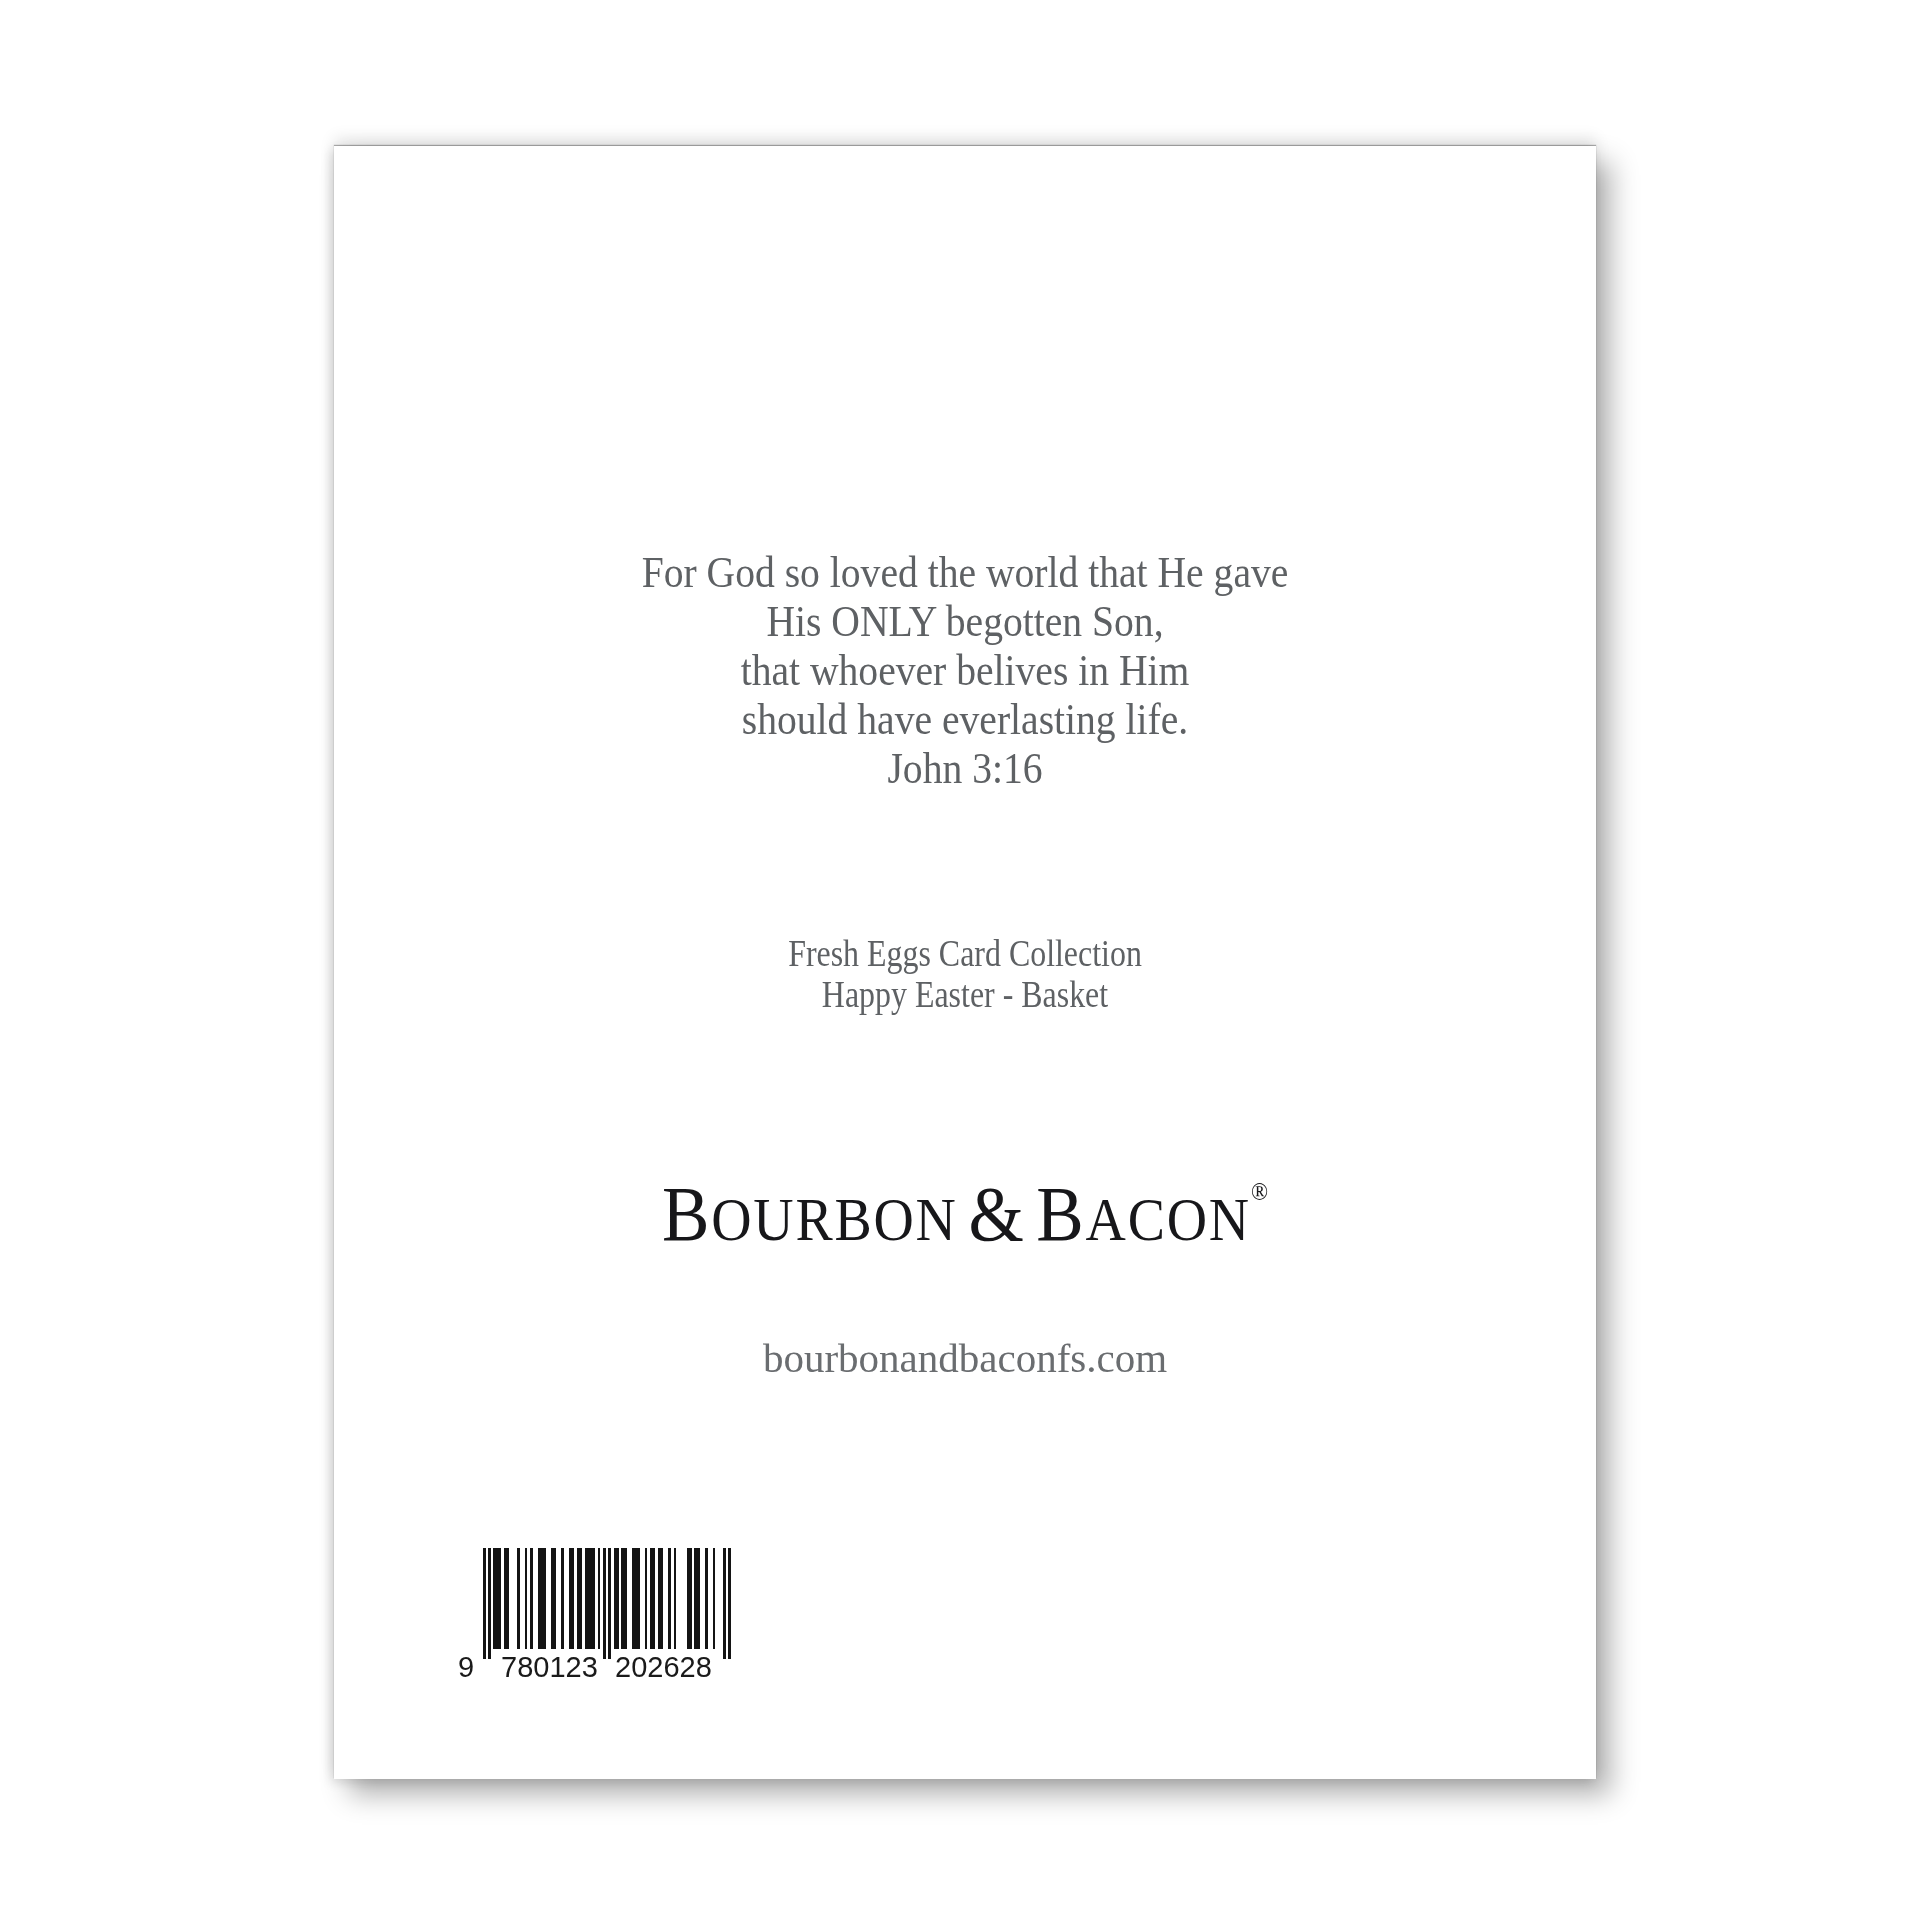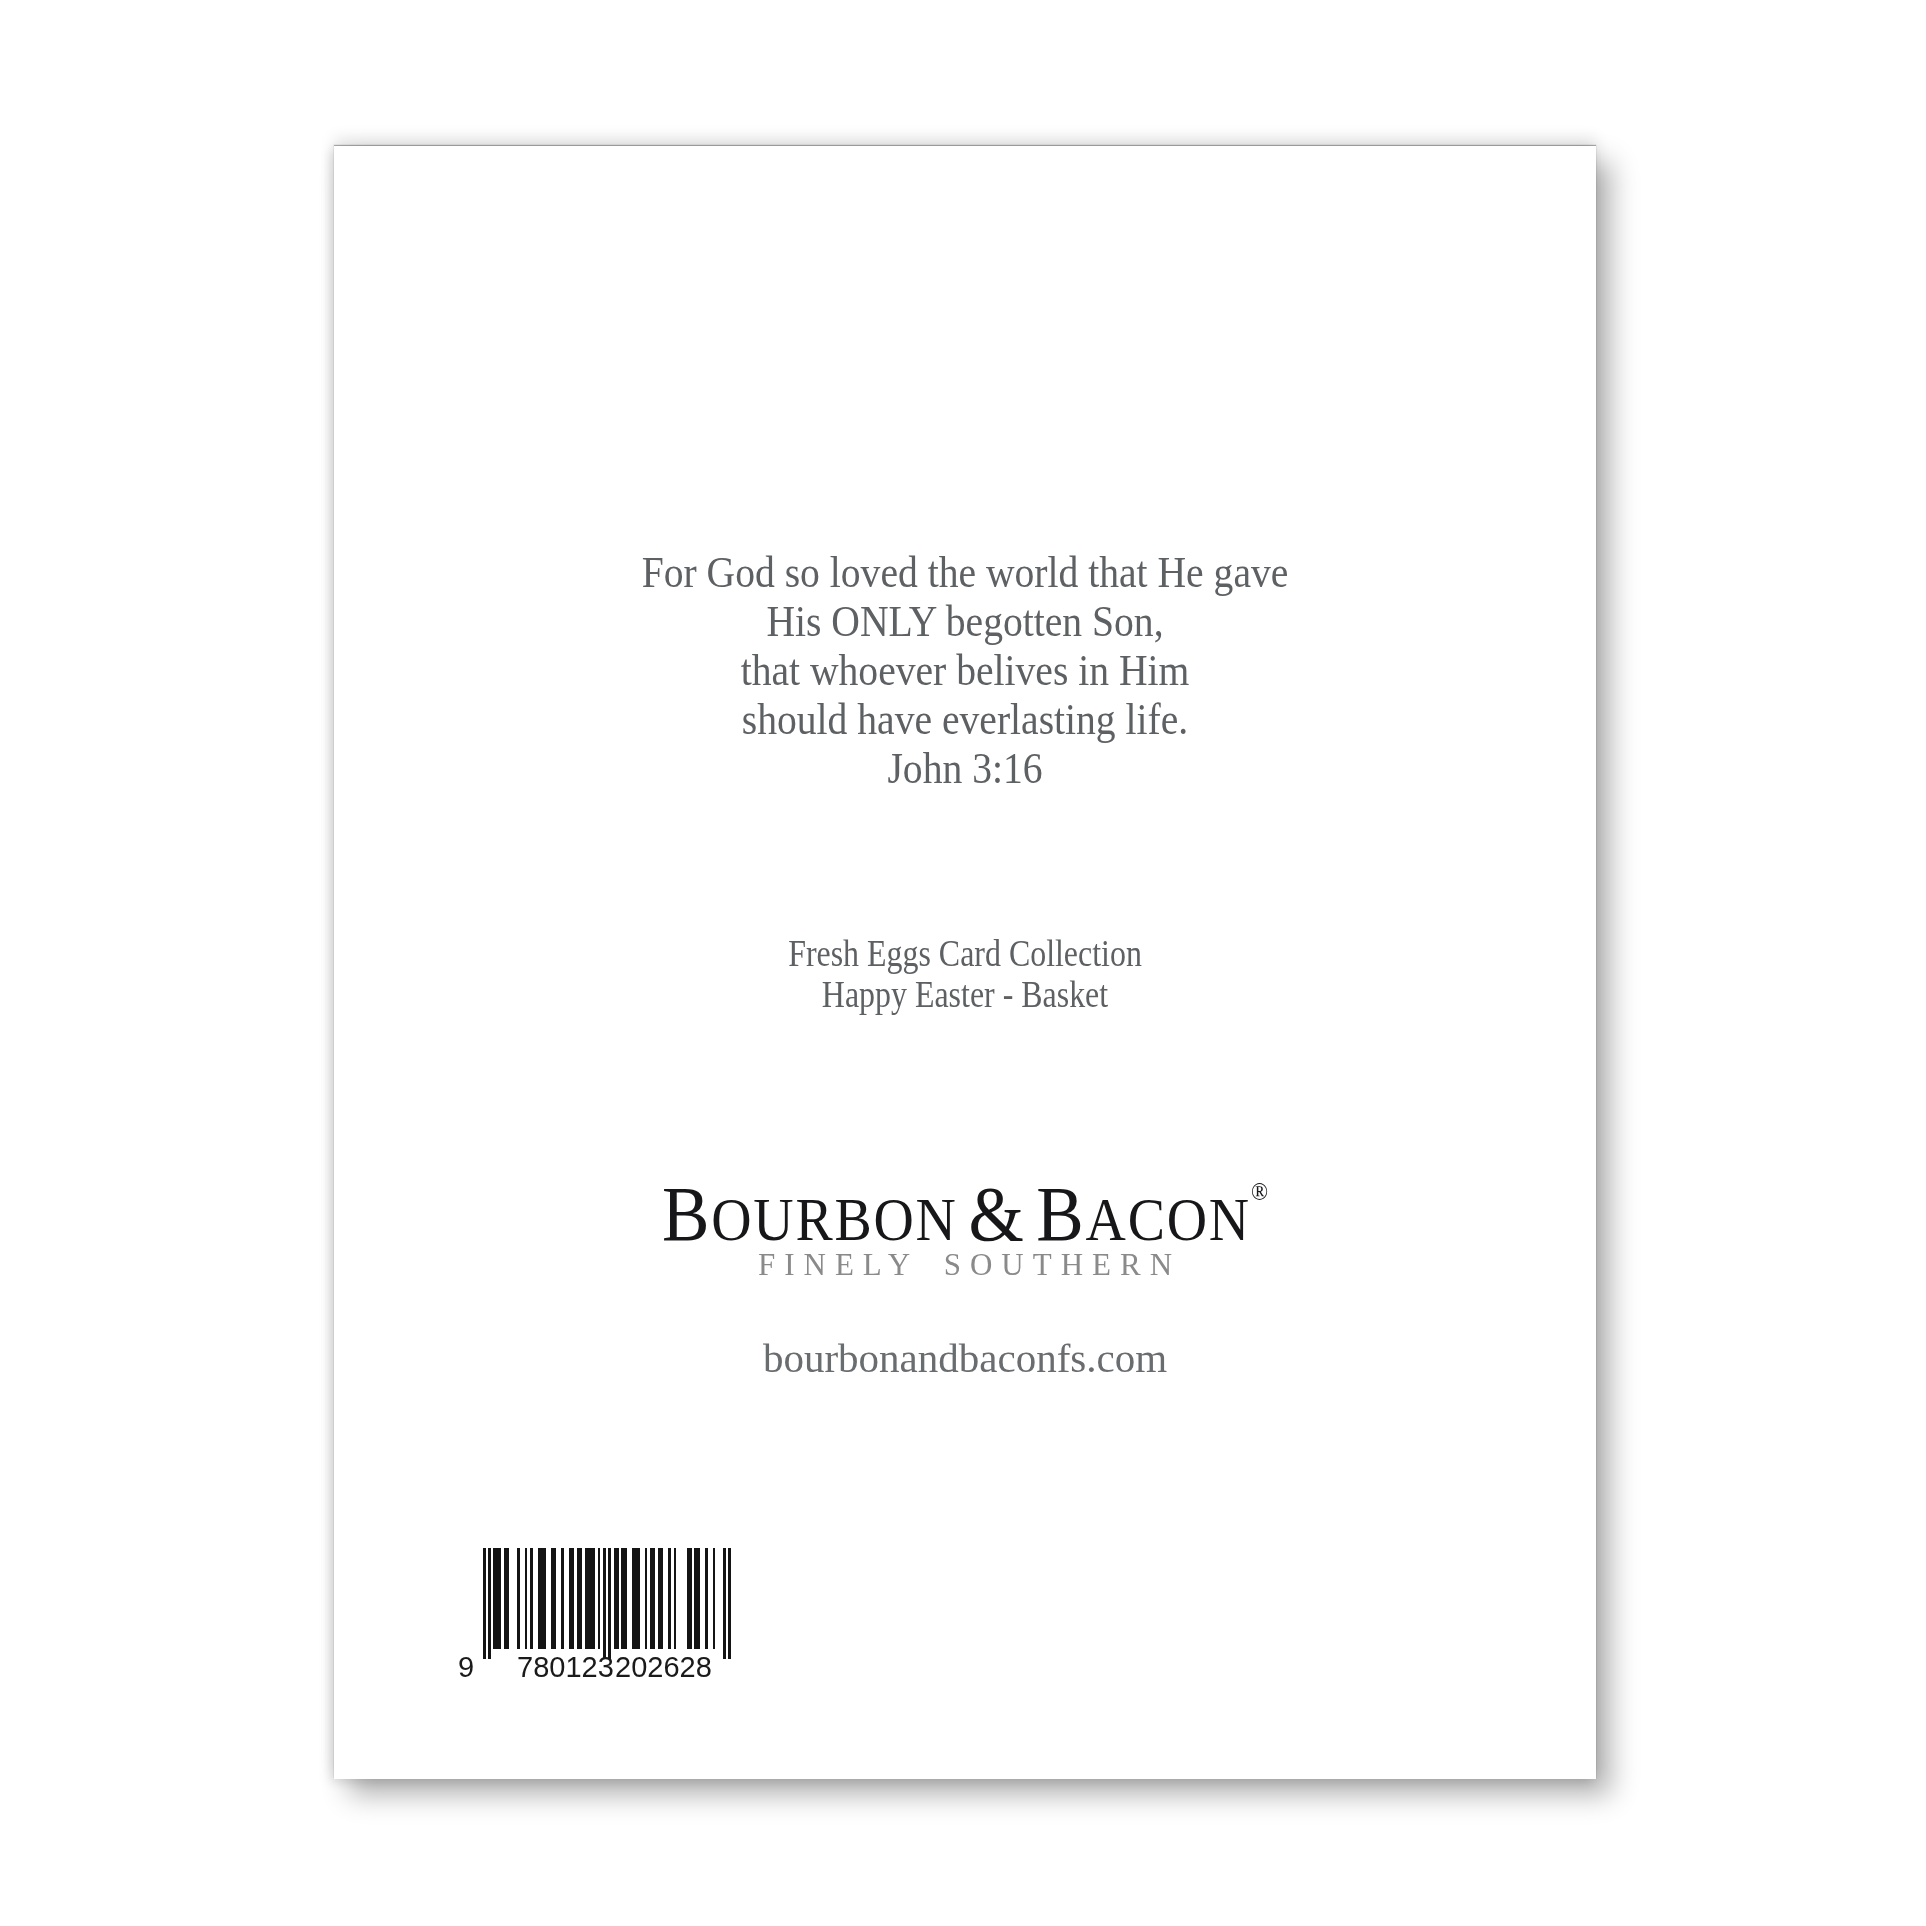--- a/index.html
+++ b/index.html
@@ -94,21 +94,21 @@
   }
   .bc-digit {
     position: absolute;
     top: 103px;
     font-family: "Liberation Sans", sans-serif;
     font-size: 29px;
     color: #1a1a1a;
     text-align: center;
   }
   .bc-d-left  { left: 0;   width: 40px; }
-  .bc-d-g1    { left: 55px;  width: 129px; }
+  .bc-d-g1    { left: 39px;  width: 129px; }
   .bc-d-g2    { left: 153px; width: 129px; }
 </style>
 </head>
 <body>
 
 <div class="stage">
   <div class="card">
 
     <div class="center-block verse" style="color: rgb(94, 97, 100);">
       <div>For God so loved the world that He gave</div>
@@ -120,21 +120,20 @@
 
     <div class="center-block collection" style="color: rgb(94, 97, 100);">
       <div>Fresh Eggs Card Collection</div>
       <div>Happy Easter - Basket</div>
     </div>
 
     <div class="center-block brand-name" style="color: rgb(23, 23, 26);">
       <span class="lg">B</span><span class="sm">OURBON</span><span class="amp">&amp;</span><span class="lg">B</span><span class="sm">ACON</span><span class="reg">®</span>
     </div>
 
-    <div class="center-block tagline" style="color: rgb(138, 138, 138);">FINELY SOUTHERN</div>
 
     <div class="center-block website" style="color: rgb(106, 109, 112);">bourbonandbaconfs.com</div>
 
     <div class="barcode">
       <svg class="barcode-bars" viewBox="0 0 95 112" preserveAspectRatio="none" shape-rendering="crispEdges">
           <rect x="0" y="0" width="1" height="112" fill="#141414"></rect>
           <rect x="2" y="0" width="1" height="112" fill="#141414"></rect>
           <rect x="4" y="0" width="1" height="102" fill="#141414"></rect>
           <rect x="5" y="0" width="1" height="102" fill="#141414"></rect>
           <rect x="6" y="0" width="1" height="102" fill="#141414"></rect>

